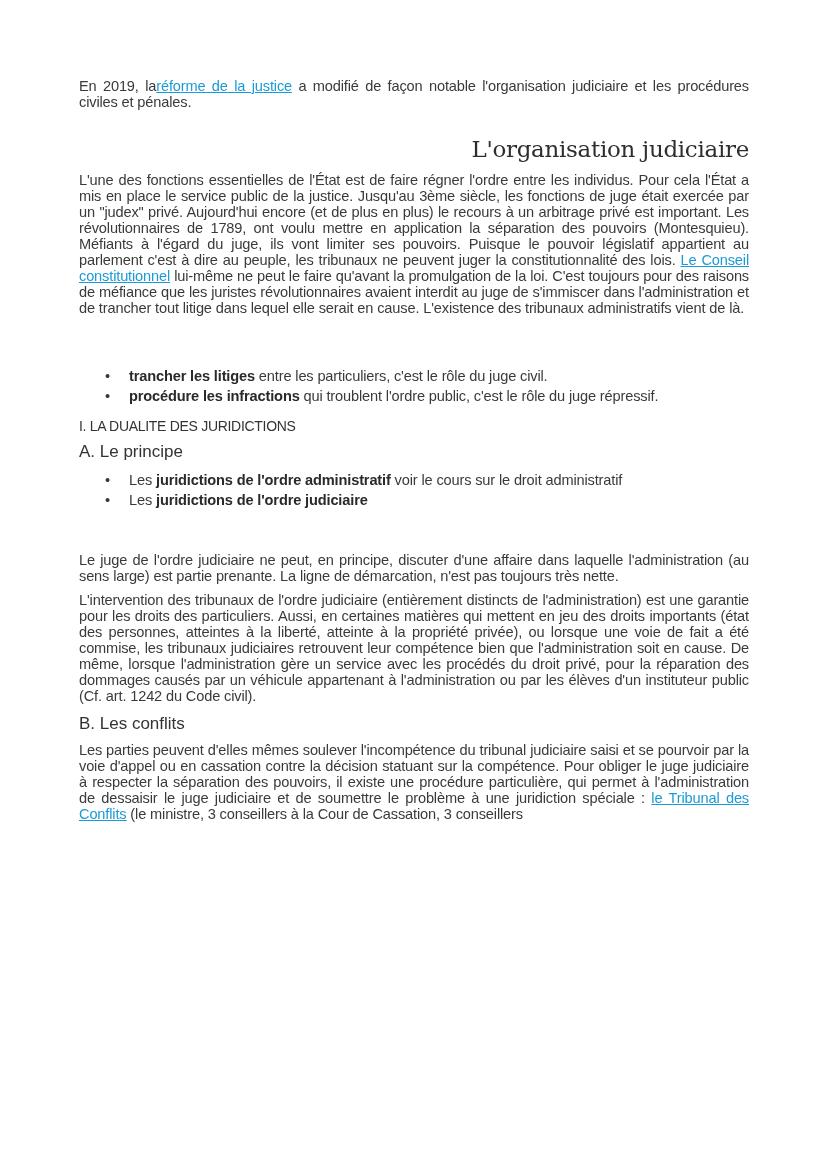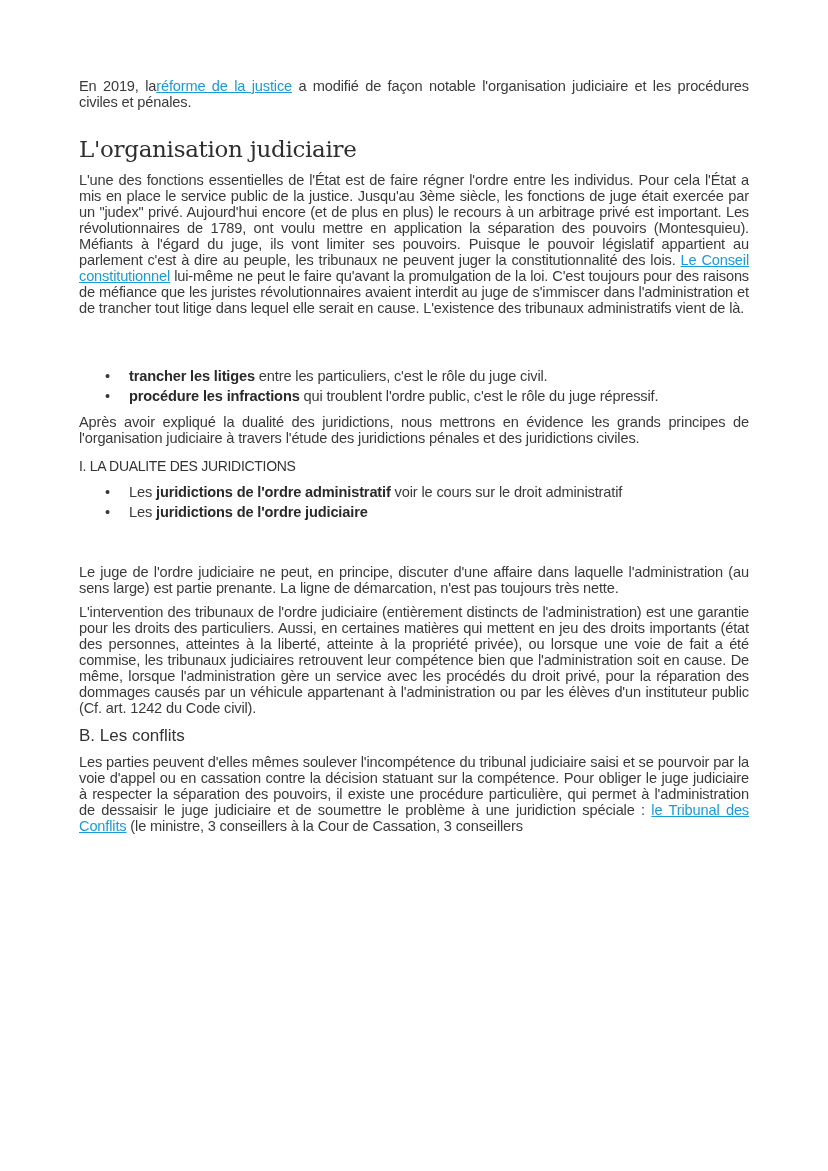--- a/index.html
+++ b/index.html
@@ -9,21 +9,21 @@
   }
   .page { position: absolute; left: 79px; top: 78px; width: 670px; }
   p {
     margin: 0; font-size: 14.6px; line-height: 16px; text-align: justify;
     letter-spacing: -0.15px;
   }
   a { color: #1a9bd7; text-decoration: underline; }
   .intro { margin-bottom: 26px; }
   .title {
     font-family: "DejaVu Serif", serif; font-size: 23px; font-weight: normal;
-    text-align: left; color: #2e2e2e; margin: 0 0 10px 0; letter-spacing: -0.3px;
+    text-align: right; color: #2e2e2e; margin: 0 0 10px 0; letter-spacing: -0.3px;
   }
   .gap-big { height: 42px; }
   ul { margin: 8px 0 8px 0; padding-left: 50px; list-style: none; }
   li { position: relative; font-size: 14.6px; line-height: 20px; letter-spacing: -0.15px; }
   li .bullet { position: absolute; left: -24px; top: 0; }
   b { font-weight: bold; color: #2a2a2a; }
   h1.sec {
     font-size: 14px; font-weight: normal; color: #333; margin: 12px 0 8px 0; letter-spacing: -0.3px;
   }
   h2.sub {
@@ -41,24 +41,24 @@
   <h1 class="title">L'organisation judiciaire</h1>
 
   <p><span>L'une des fonctions essentielles de l'État est de faire régner l'ordre entre les individus. Pour cela l'État a mis en place le service public de la justice. Jusqu'au 3ème siècle, les fonctions de juge était exercée par un "judex" privé. Aujourd'hui encore (et de plus en plus) le recours à un arbitrage privé est important. Les révolutionnaires de 1789, ont voulu mettre en application la séparation des pouvoirs (Montesquieu). Méfiants à l'égard du juge, ils vont limiter ses pouvoirs. Puisque le pouvoir législatif appartient au parlement c'est à dire au peuple, les tribunaux ne peuvent juger la constitutionnalité des lois. </span><a href="#">Le Conseil constitutionnel</a><span> lui-même ne peut le faire qu'avant la promulgation de la loi. C'est toujours pour des raisons de méfiance que les juristes révolutionnaires avaient interdit au juge de s'immiscer dans l'administration et de trancher tout litige dans lequel elle serait en cause. L'existence des tribunaux administratifs vient de là.</span></p>
 
   <div class="gap-big"></div>
 
   <ul>
     <li><span class="bullet">•</span><b>trancher les litiges</b><span> entre les particuliers, c'est le rôle du juge civil.</span></li>
     <li><span class="bullet">•</span><b>procédure les infractions</b><span> qui troublent l'ordre public, c'est le rôle du juge répressif.</span></li>
   </ul>
-  <p>Après avoir expliqué la dualité des juridictions, nous mettrons en évidence les grands principes de l'organisation judiciaire à travers l'étude des juridictions pénales et des juridictions civiles.</p>
 
   <h1 class="sec">I. LA DUALITE DES JURIDICTIONS</h1>
 
+  <h2 class="sub">A.  Le principe</h2>
   <ul>
     <li><span class="bullet">•</span><span>Les </span><b>juridictions de l'ordre administratif</b><span> voir le cours sur le droit administratif</span></li>
     <li><span class="bullet">•</span><span>Les </span><b>juridictions de l'ordre judiciaire</b><span></span></li>
   </ul>
 
   <div class="gap-big" style="height:34px"></div>
 
   <p>Le juge de l'ordre judiciaire ne peut, en principe, discuter d'une affaire dans laquelle l'administration (au sens large) est partie prenante. La ligne de démarcation, n'est pas toujours très nette.</p>
   <p class="mt8">L'intervention des tribunaux de l'ordre judiciaire (entièrement distincts de l'administration) est une garantie pour les droits des particuliers. Aussi, en certaines matières qui mettent en jeu des droits importants (état des personnes, atteintes à la liberté, atteinte à la propriété privée), ou lorsque une voie de fait a été commise, les tribunaux judiciaires retrouvent leur compétence bien que l'administration soit en cause. De même, lorsque l'administration gère un service avec les procédés du droit privé, pour la réparation des dommages causés par un véhicule appartenant à l'administration ou par les élèves d'un instituteur public (Cf. art. 1242 du Code civil).</p>
 

